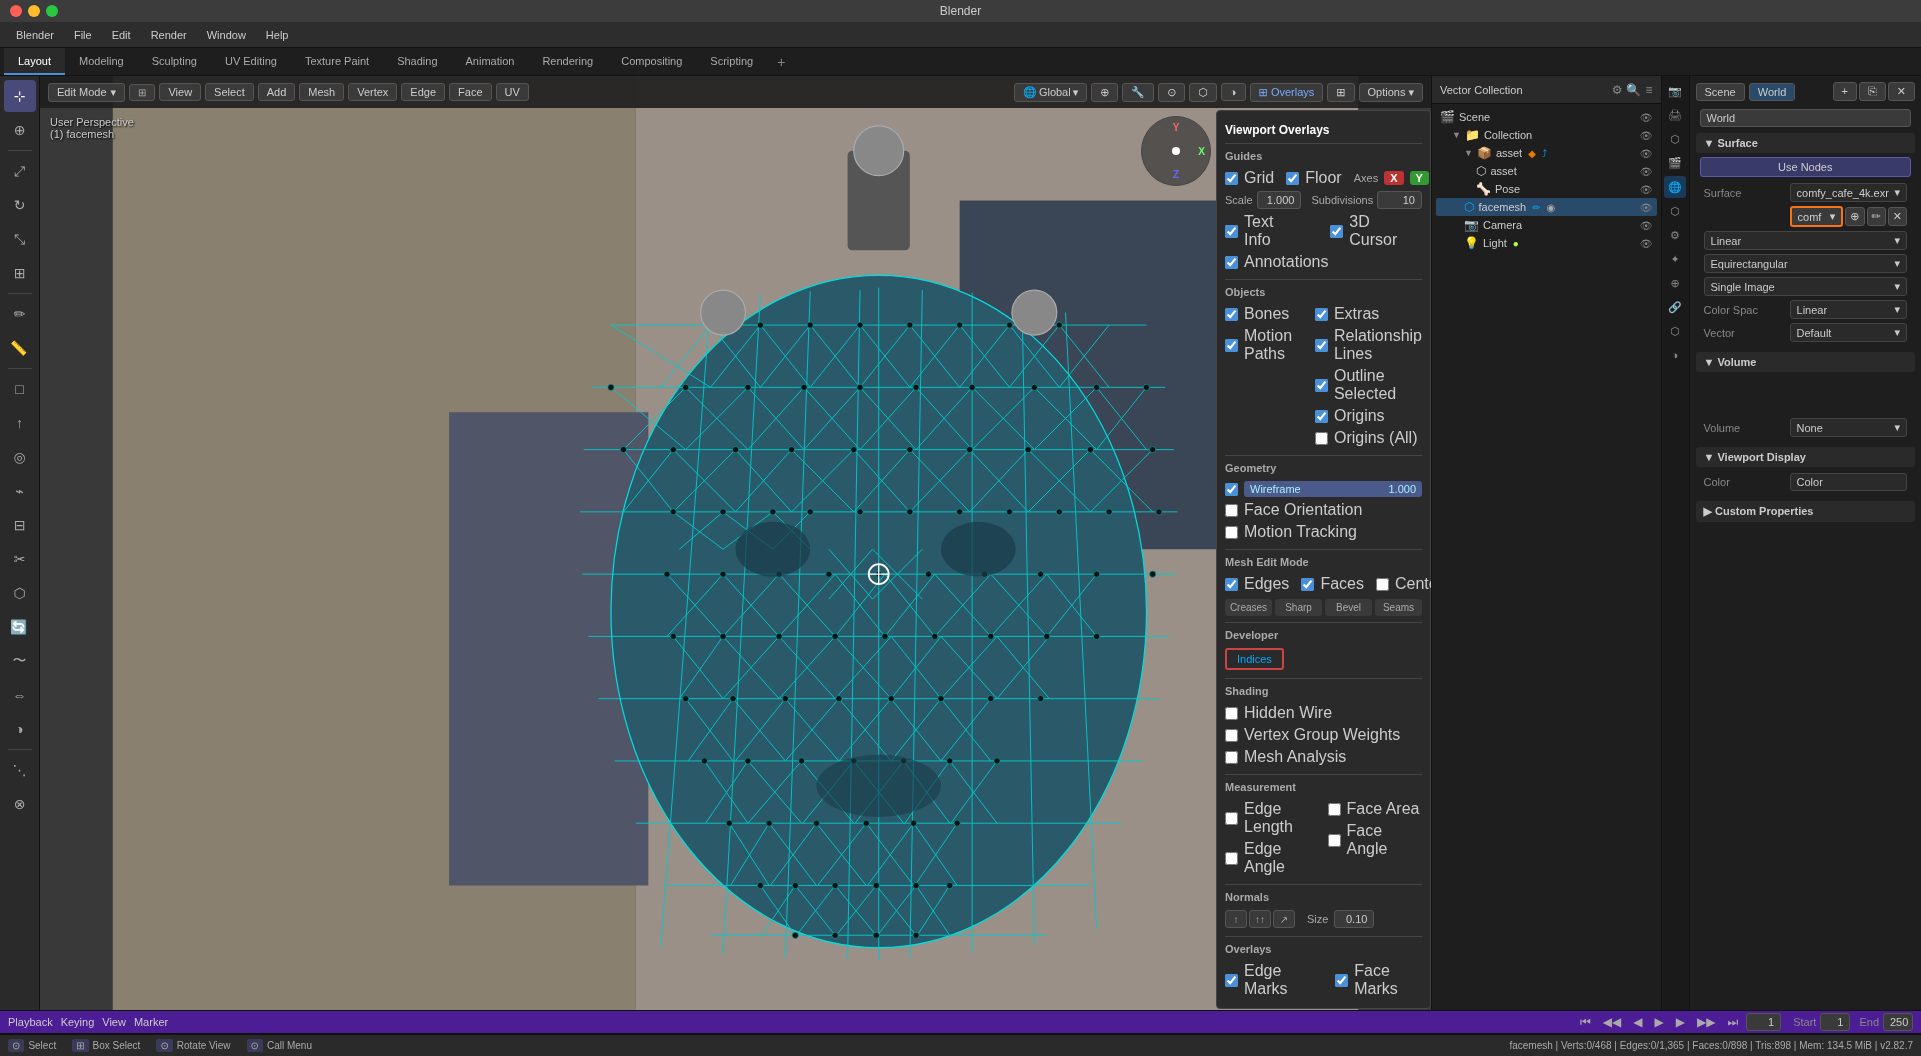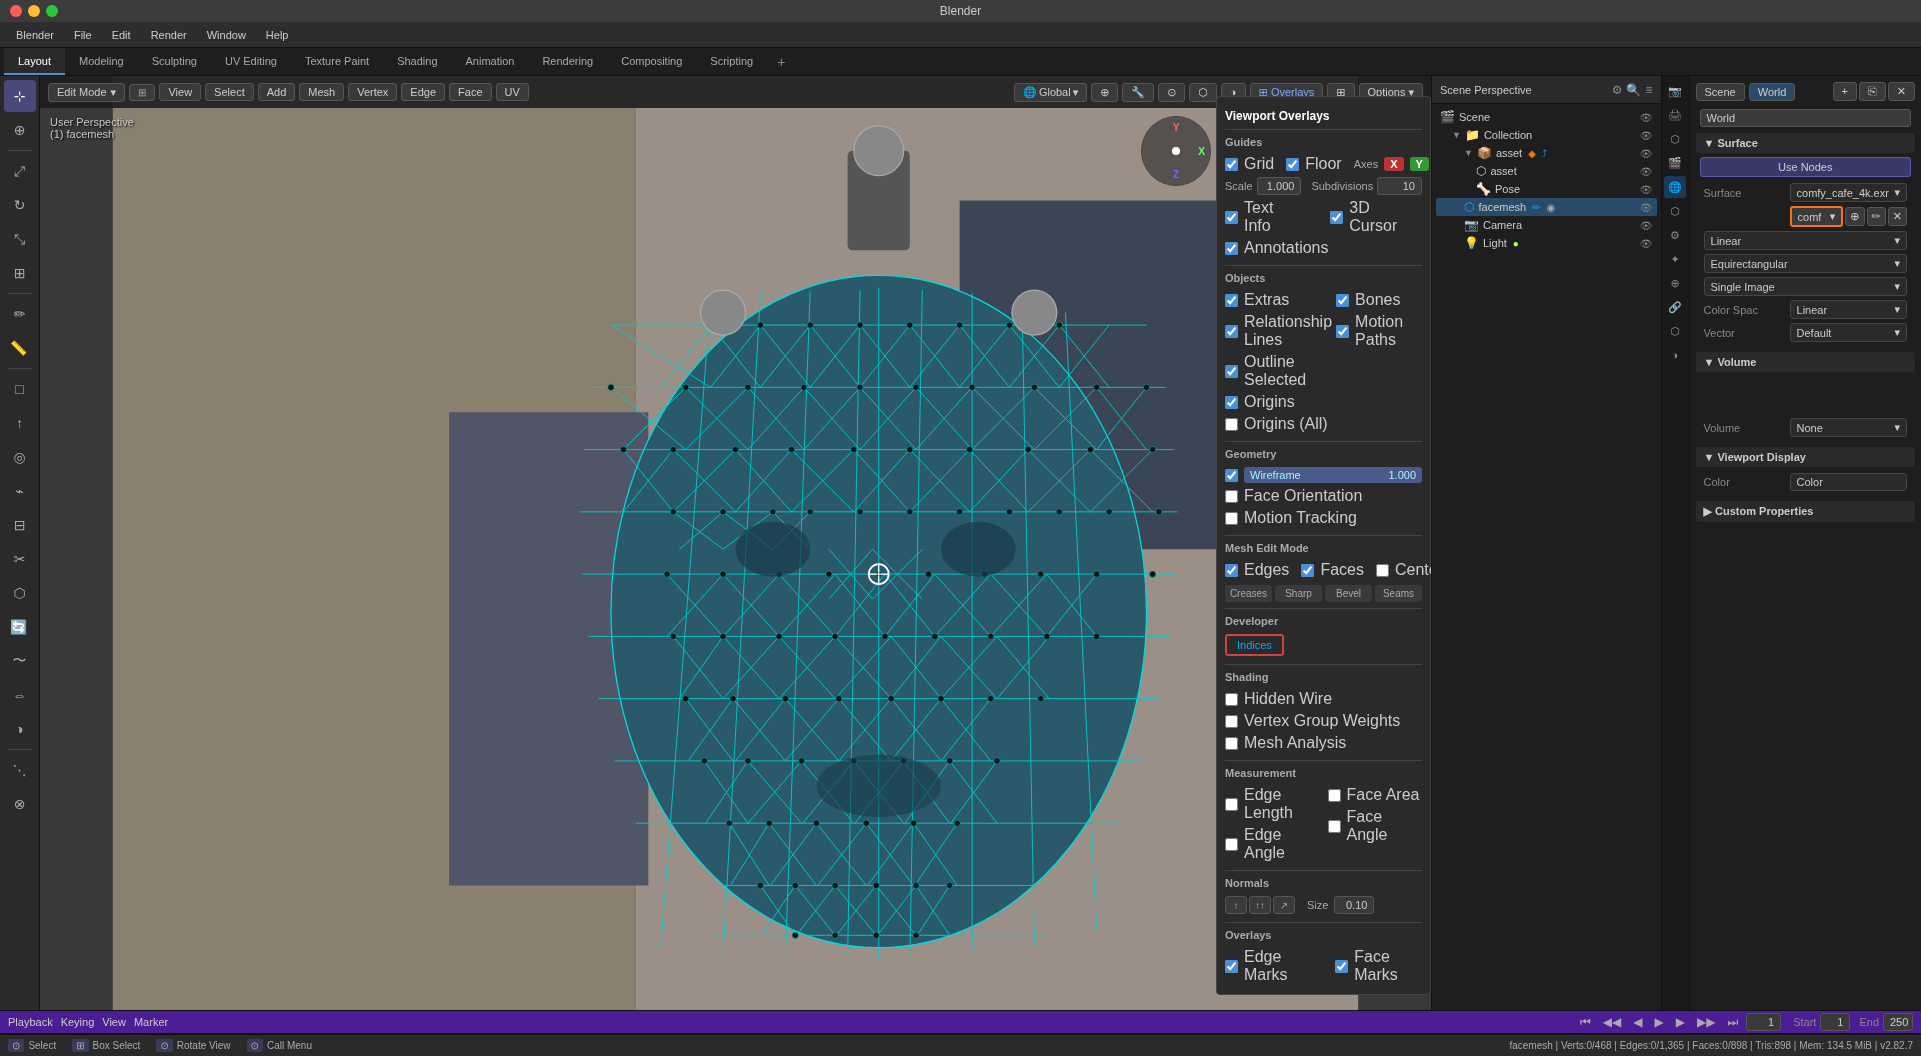--- a/index.html
+++ b/index.html
@@ -180,21 +180,21 @@
       left: 10px;
       color: #ccc;
       font-size: 11px;
       text-shadow: 1px 1px 2px #000;
       z-index: 5;
     }
 
     
     #overlays-panel {
       position: absolute;
-      top: 20px;
+      top: 34px;
       right: 0;
       width: 215px;
       background: #2a2a2a;
       border: 1px solid #444;
       border-radius: 4px;
       z-index: 20;
       padding: 8px;
     }
     .panel-section-title {
       font-size: 11px;
@@ -953,47 +953,47 @@
         <input type="checkbox" class="cb" checked="" style="">
         <label>Annotations</label>
       </div>
 
       <div class="panel-separator"></div>
       <div class="panel-section-title">Objects</div>
       <div style="display:flex;gap:4px;">
         <div style="flex:1;">
           <div class="panel-row">
             <input type="checkbox" class="cb" checked="" style="">
+            <label>Bones</label>
+          </div>
+          <div class="panel-row">
+            <input type="checkbox" class="cb" checked="" style="">
+            <label>Motion Paths</label>
+          </div>
+        </div>
+        <div style="flex:1;">
+          <div class="panel-row">
+            <input type="checkbox" class="cb" checked="" style="">
             <label>Extras</label>
           </div>
           <div class="panel-row">
             <input type="checkbox" class="cb" checked="" style="">
             <label>Relationship Lines</label>
           </div>
           <div class="panel-row">
             <input type="checkbox" class="cb" checked="" style="">
             <label>Outline Selected</label>
           </div>
           <div class="panel-row">
             <input type="checkbox" class="cb" checked="" style="">
             <label>Origins</label>
           </div>
           <div class="panel-row">
             <input type="checkbox" class="cb" style="">
             <label>Origins (All)</label>
-          </div>
-        </div>
-        <div style="flex:1;">
-          <div class="panel-row">
-            <input type="checkbox" class="cb" checked="" style="">
-            <label>Bones</label>
-          </div>
-          <div class="panel-row">
-            <input type="checkbox" class="cb" checked="" style="">
-            <label>Motion Paths</label>
           </div>
         </div>
       </div>
 
       <div class="panel-separator"></div>
       <div class="panel-section-title">Geometry</div>
       <div class="panel-row">
         <input type="checkbox" class="cb" checked="" style="accent-color: rgb(74, 144, 217);">
         <div style="flex:1;background:#4a5a8a;border-radius:3px;padding:2px 6px;font-size:11px;color:#aef;">
           <span>Wireframe</span>
@@ -1103,21 +1103,21 @@
           <div style="width:8px;height:8px;border-radius:50%;background:#fff;"></div>
         </div>
       </div>
     </div>
   </div>
 
   <div class="right-sidebar-combined">
 
     <div class="scene-outliner">
       <div class="rs-header">
-        <span>Scene Perspective</span>
+        <span>Vector Collection</span>
         <div style="margin-left:auto;display:flex;gap:4px;align-items:center;">
           <span style="color:#888;cursor:pointer;font-size:12px;">⚙</span>
           <span style="color:#888;cursor:pointer;font-size:12px;">🔍</span>
           <span style="color:#888;cursor:pointer;font-size:12px;">≡</span>
         </div>
       </div>
       <div class="scene-collection">
         <div class="sc-item">
           <span class="sc-icon">🎬</span>
           <span>Scene</span>

